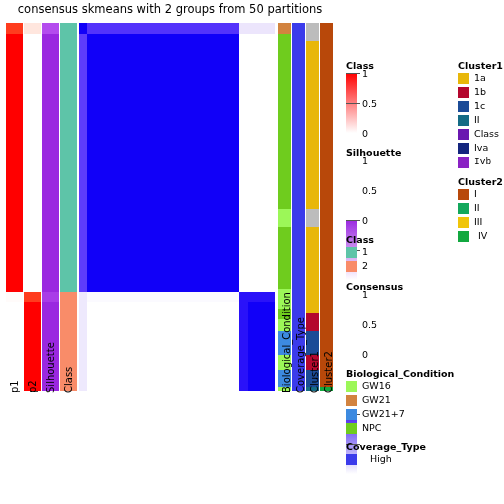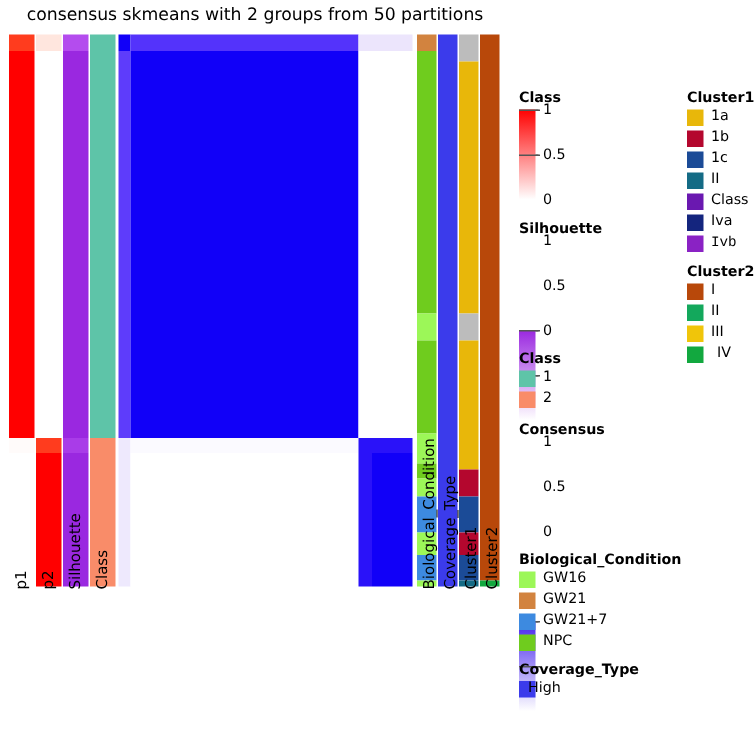--- a/index.html
+++ b/index.html
@@ -158,21 +158,21 @@
 <div class="abs legend-lab" style="left:362px;top:380px;">GW16</div>
 <div class="abs swatch" style="left:346px;top:395px;background:#d2833f;"></div>
 <div class="abs legend-lab" style="left:362px;top:394px;">GW21</div>
 <div class="abs swatch" style="left:346px;top:409px;background:#3d8ae0;"></div>
 <div class="abs legend-lab" style="left:362px;top:408px;">GW21+7</div>
 <div class="abs swatch" style="left:346px;top:423px;background:#6fcc1e;"></div>
 <div class="abs legend-lab" style="left:362px;top:422px;">NPC</div>
 
 <div class="abs legend-title" style="left:346px;top:441px;">Coverage_Type</div>
 <div class="abs swatch" style="left:346px;top:454px;background:#3b3beb;"></div>
-<div class="abs legend-lab" style="left:352px;top:453px;">High</div>
+<div class="abs legend-lab" style="left:370px;top:453px;">High</div>
 
 <div class="abs legend-title" style="left:458px;top:60px;">Cluster1</div>
 <div class="abs swatch" style="left:458px;top:73px;background:#e8b70a;"></div>
 <div class="abs legend-lab" style="left:474px;top:72px;">1a</div>
 <div class="abs swatch" style="left:458px;top:87px;background:#b4072e;"></div>
 <div class="abs legend-lab" style="left:474px;top:86px;">1b</div>
 <div class="abs swatch" style="left:458px;top:101px;background:#1b4b97;"></div>
 <div class="abs legend-lab" style="left:474px;top:100px;">1c</div>
 <div class="abs swatch" style="left:458px;top:115px;background:#146b85;"></div>
 <div class="abs legend-lab" style="left:474px;top:114px;">II</div>

